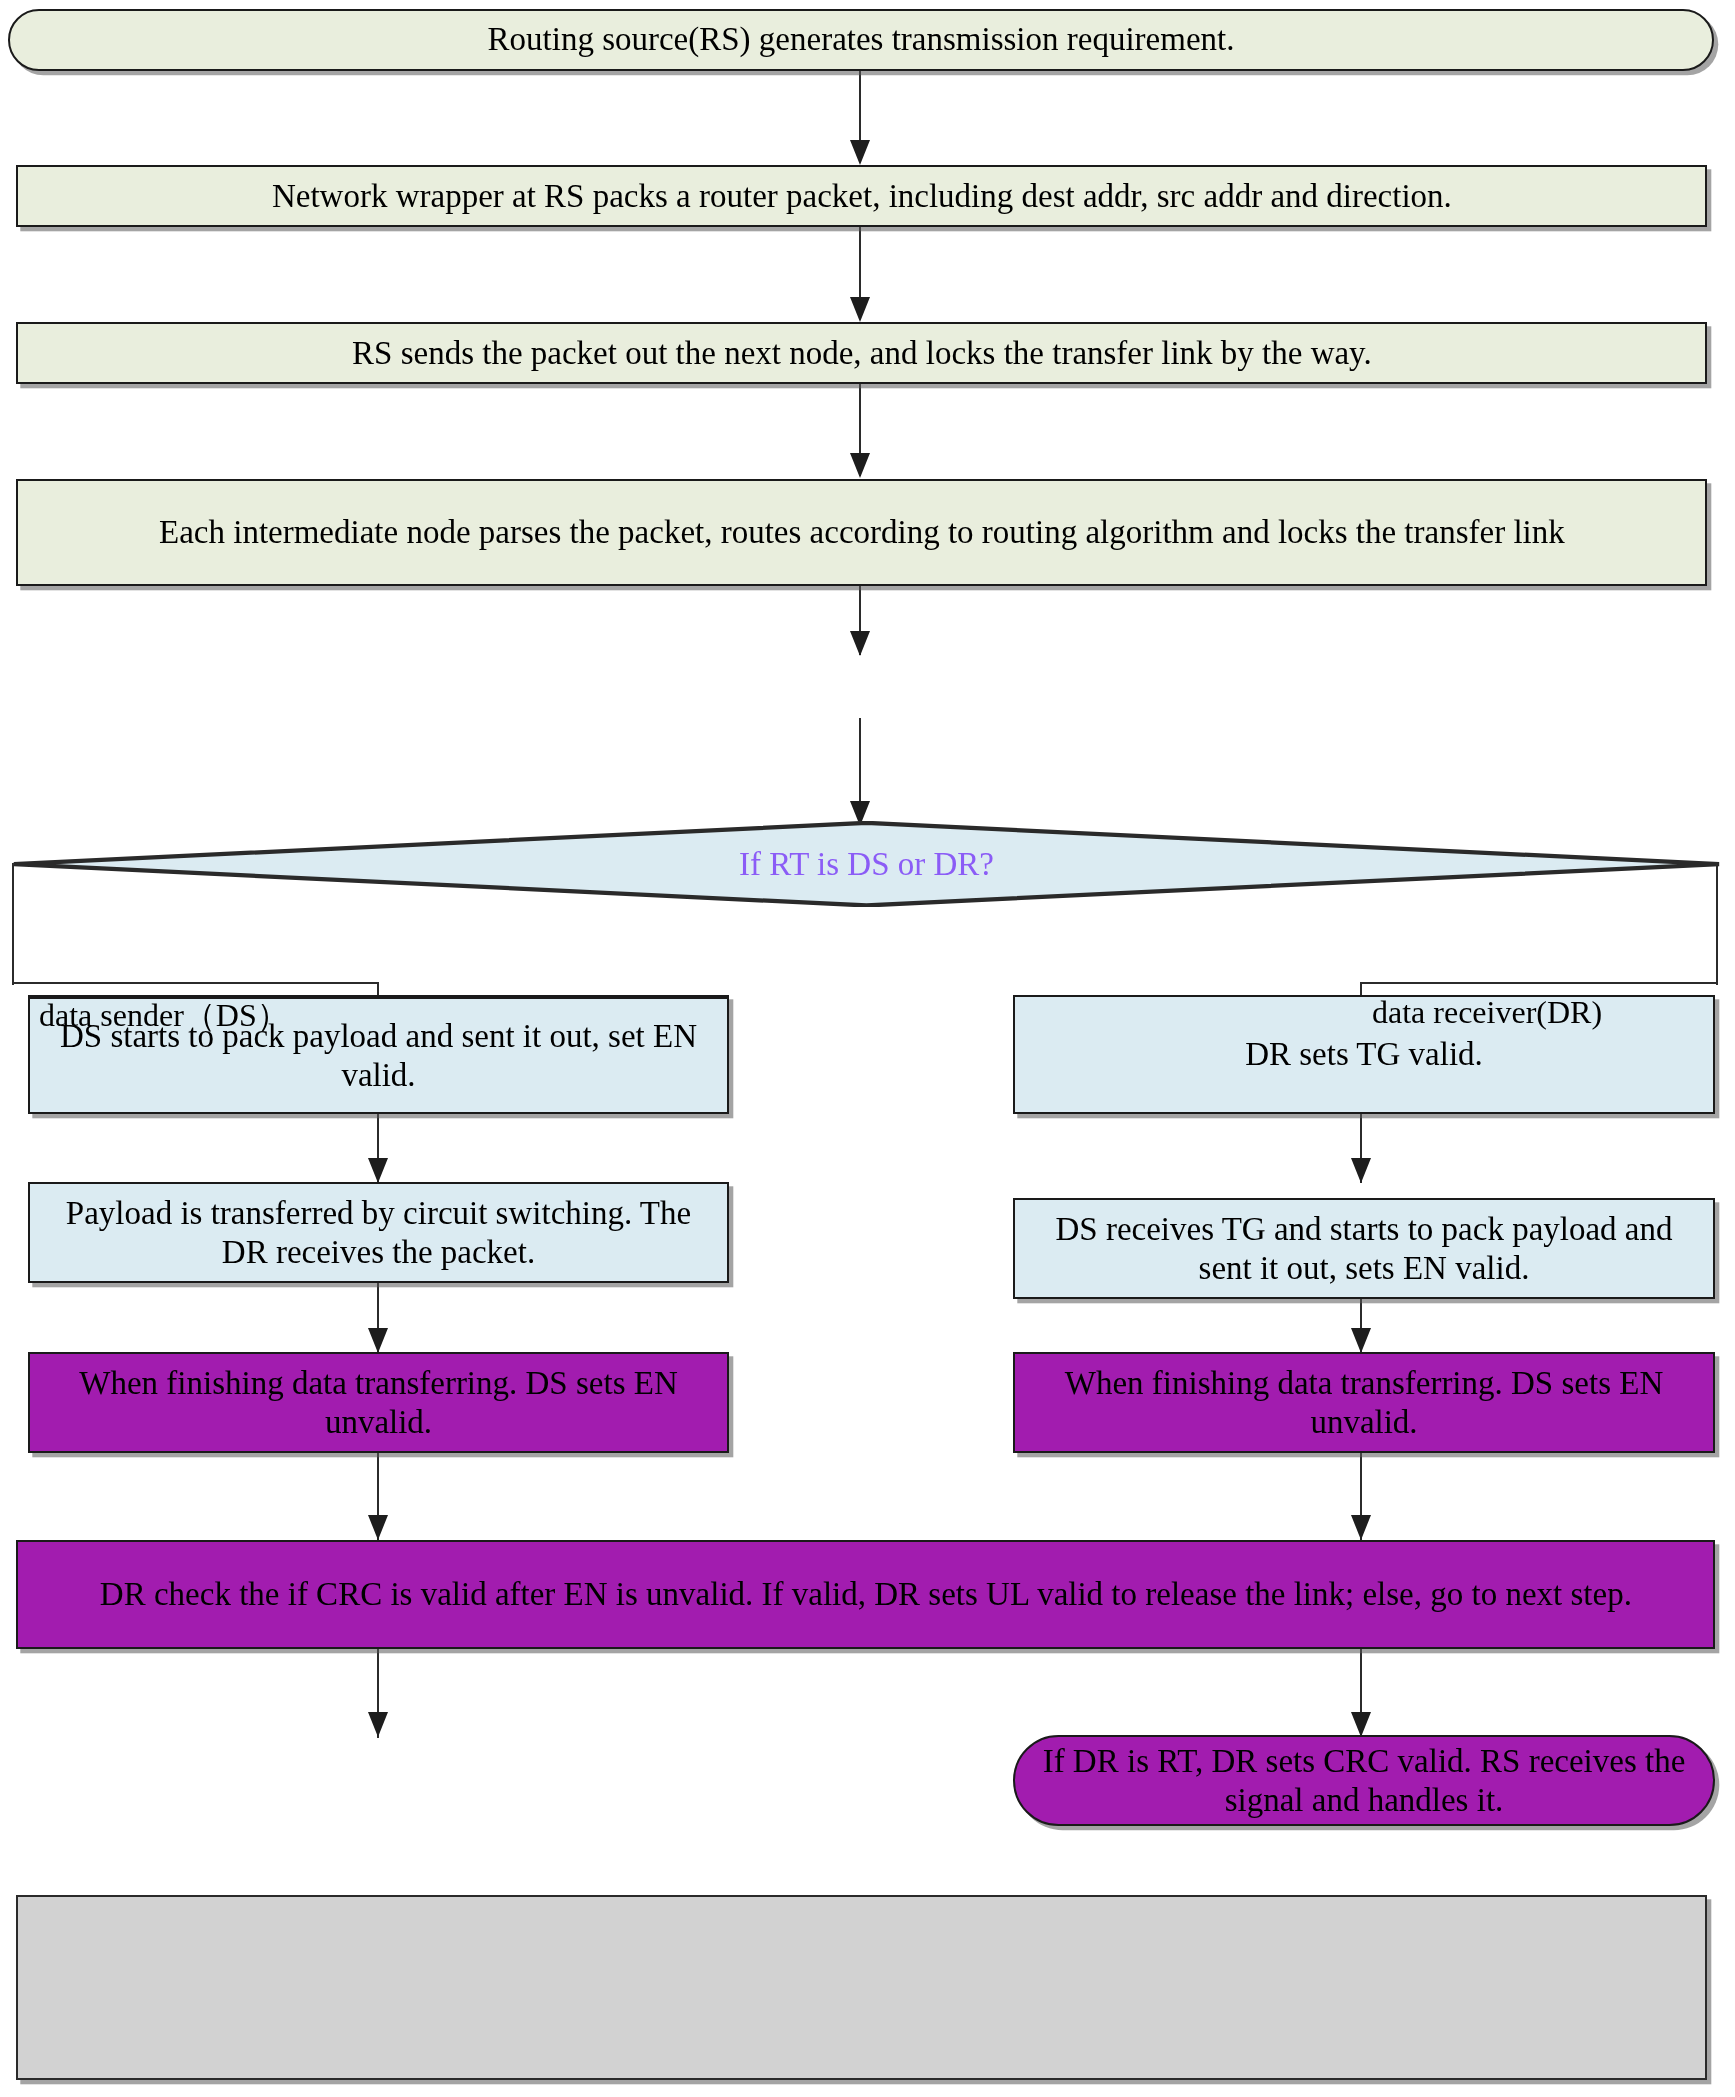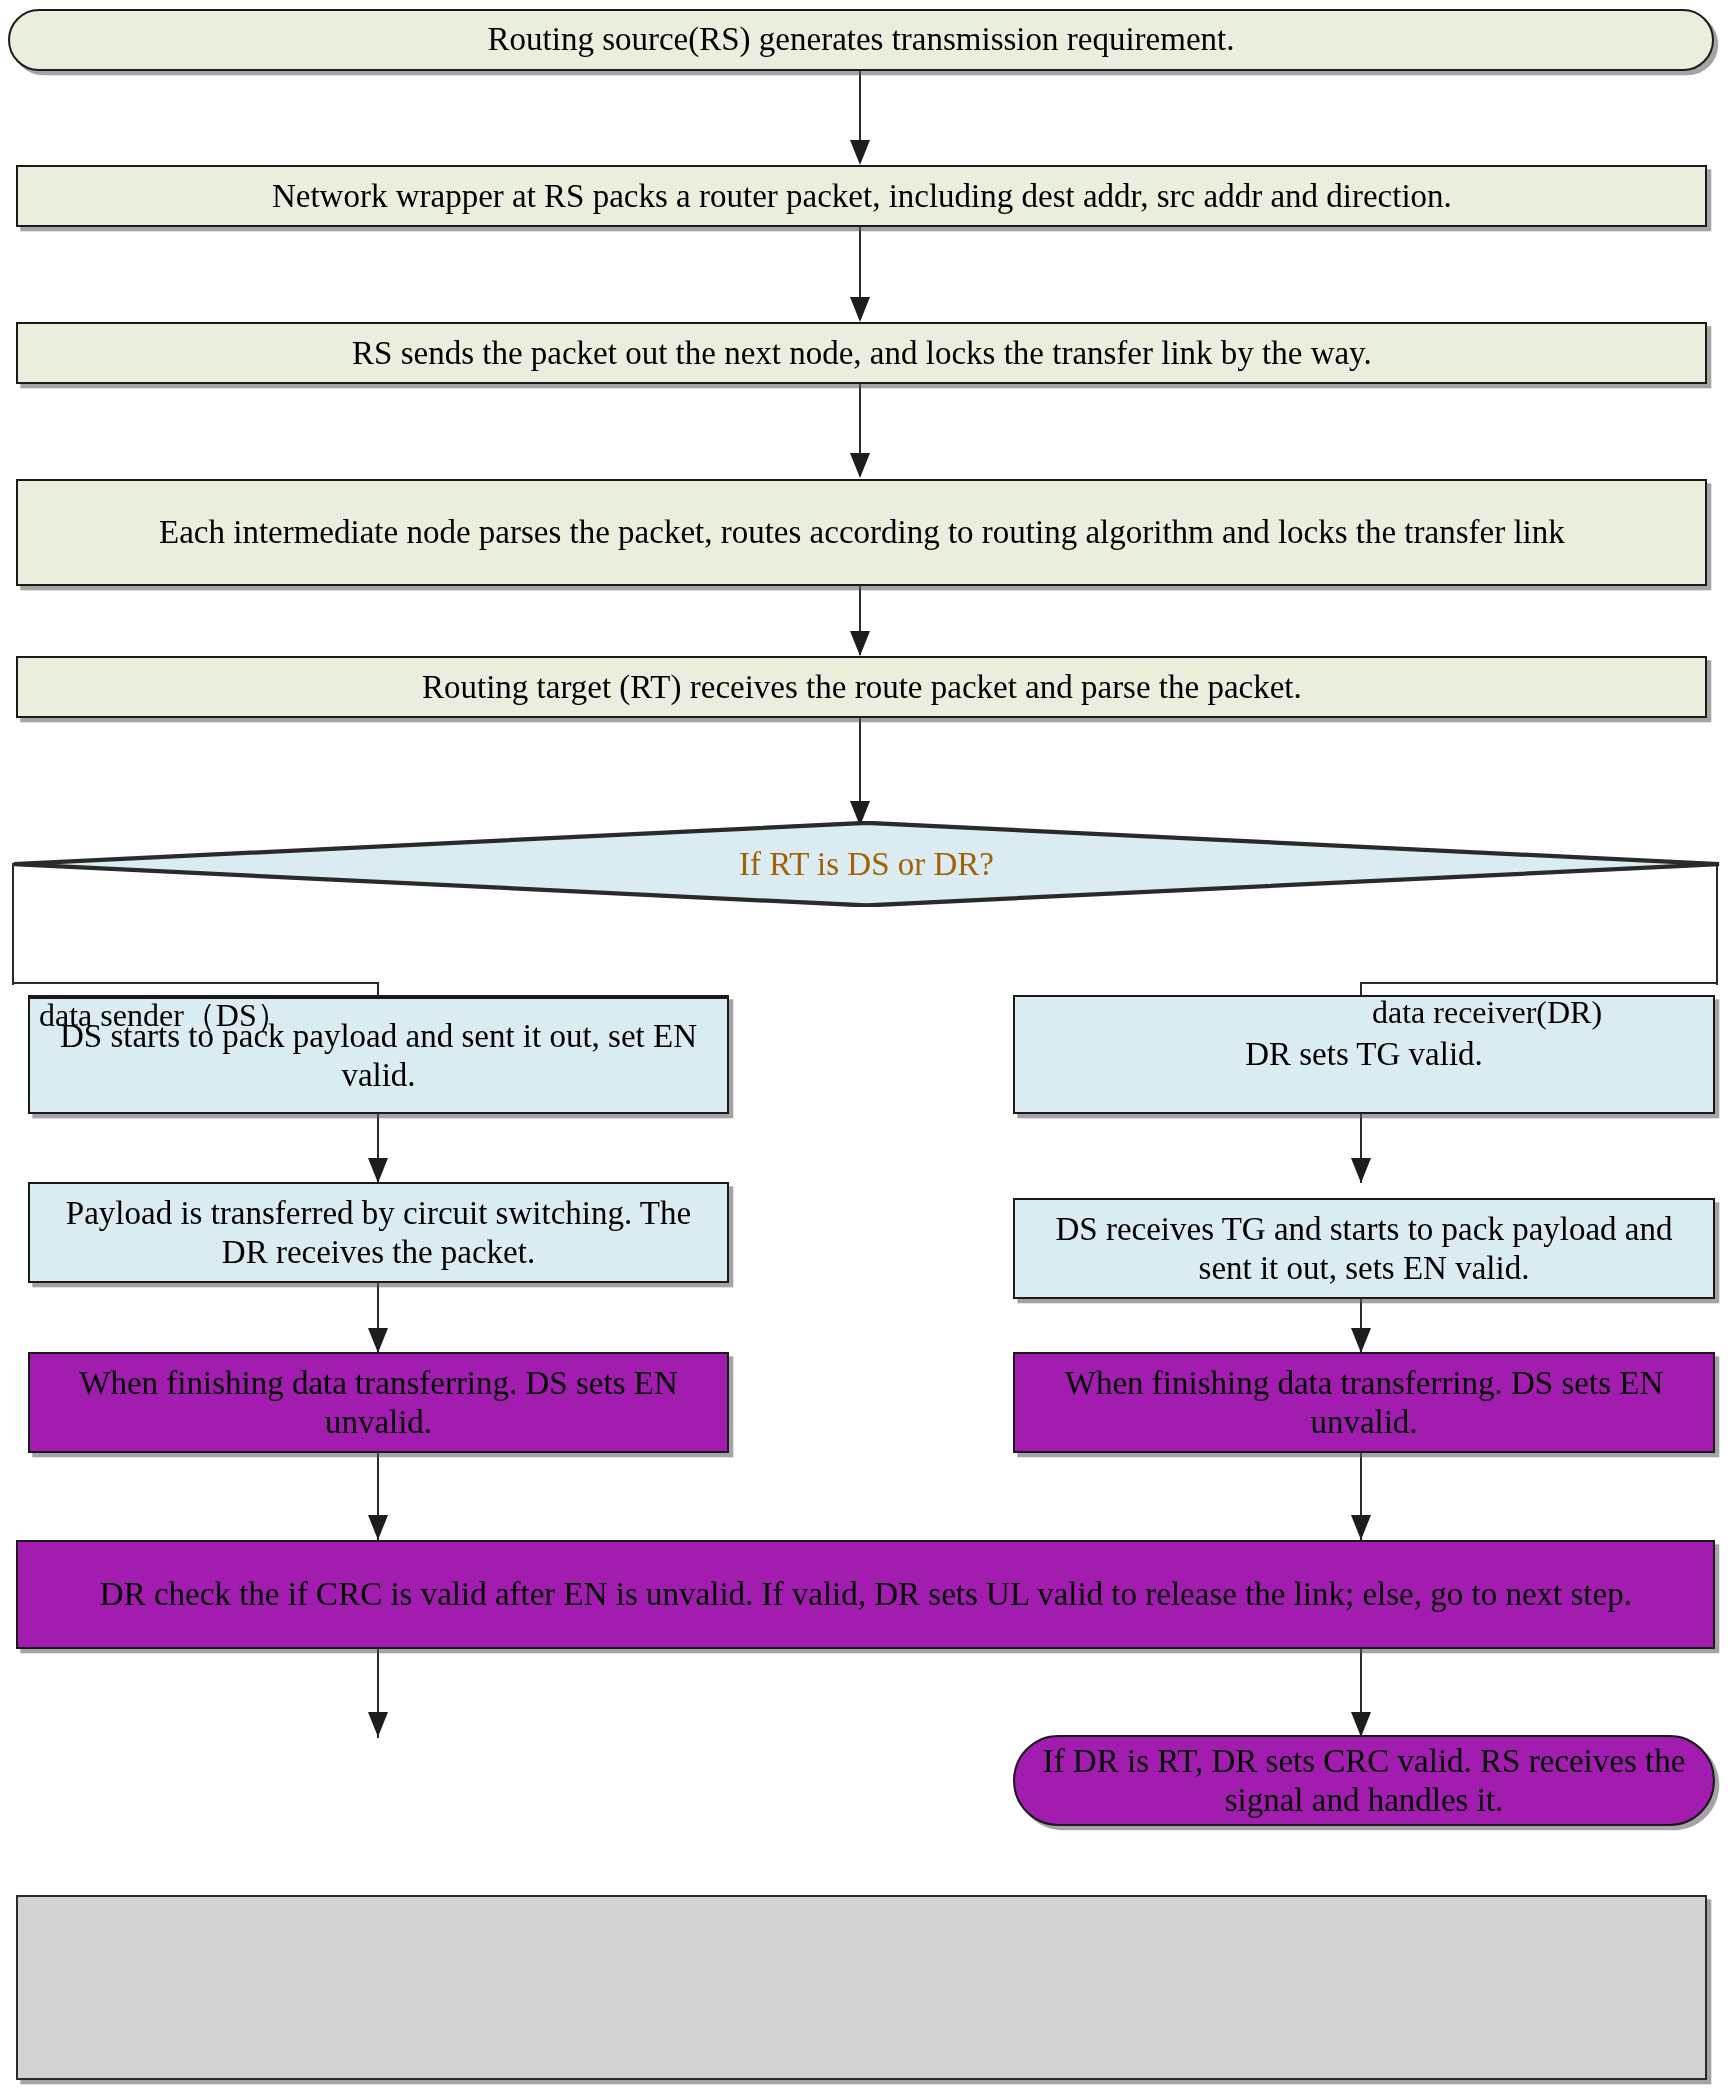--- a/index.html
+++ b/index.html
@@ -38,21 +38,21 @@
   .green  { background: #e9eedd; }
   .blue   { background: #dbebf2; }
   .peach  { background: #a21caf; }
   .decision {
     position: absolute;
     display: flex;
     align-items: center;
     justify-content: center;
     text-align: right;
     font-size: 33px;
-    color: #a16207;
+    color: #8b5cf6;
     z-index: 3;
   }
   .decision .dia-bg {
     position: absolute;
     inset: 0;
     background: #dbebf2;
     border: 0;
     clip-path: polygon(50% 0%, 100% 50%, 50% 100%, 0% 50%);
     z-index: 1;
   }
@@ -143,23 +143,20 @@
   <div class="vline" style="left:859px; top:384px; width:2.4px; height:92px;"></div>
   <div class="arrowhead" style="left:850px; top:453px;"></div>
 
   <div class="node green" style="left:16.4px; top:479px; width:1691px; height:107px;">
     <span class="txt">Each intermediate node parses the packet, routes according to routing algorithm and locks the transfer link</span>
   </div>
 
   <div class="vline" style="left:859px; top:586px; width:2.4px; height:69px;"></div>
   <div class="arrowhead" style="left:850px; top:631px;"></div>
 
-  <div class="node green" style="left:16.4px; top:656px; width:1691px; height:62px;">
-    <span class="txt">Routing target (RT) receives the route packet and parse the packet.</span>
-  </div>
 
   <div class="vline" style="left:859px; top:718px; width:2.4px; height:105px;"></div>
   <div class="arrowhead" style="left:850px; top:801px;"></div>
 
   <div class="decision" style="left:12px; top:821px; width:1709px; height:86px;">
     <div class="dia-bg"></div>
     <svg class="dia-outline" viewBox="0 0 2812 142" preserveAspectRatio="none">
       <polygon points="1406,3 2809,71 1406,139 3,71" fill="none" stroke="#2a2a2a" stroke-width="7"></polygon>
     </svg>
     <span class="txt">If RT is DS or DR?</span>

